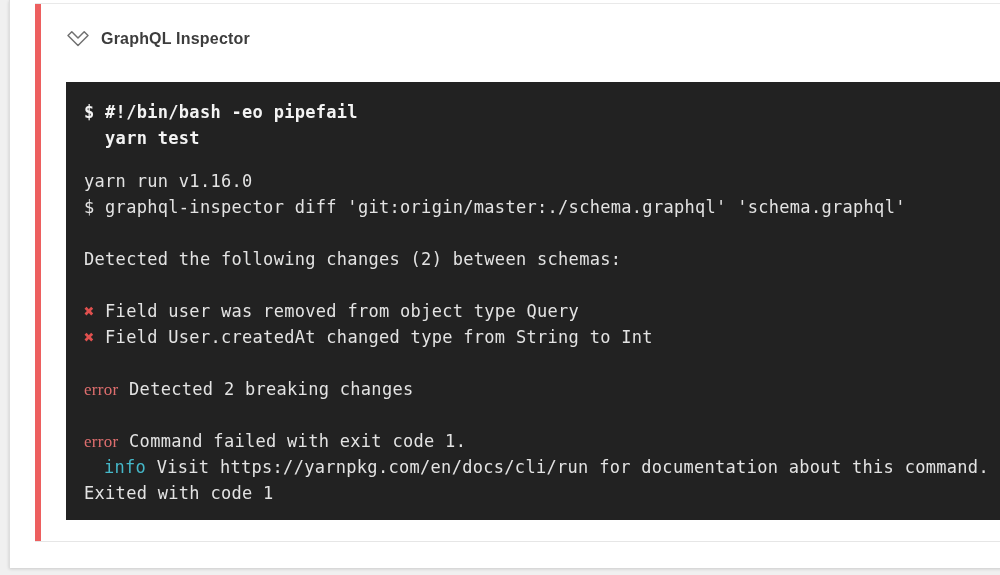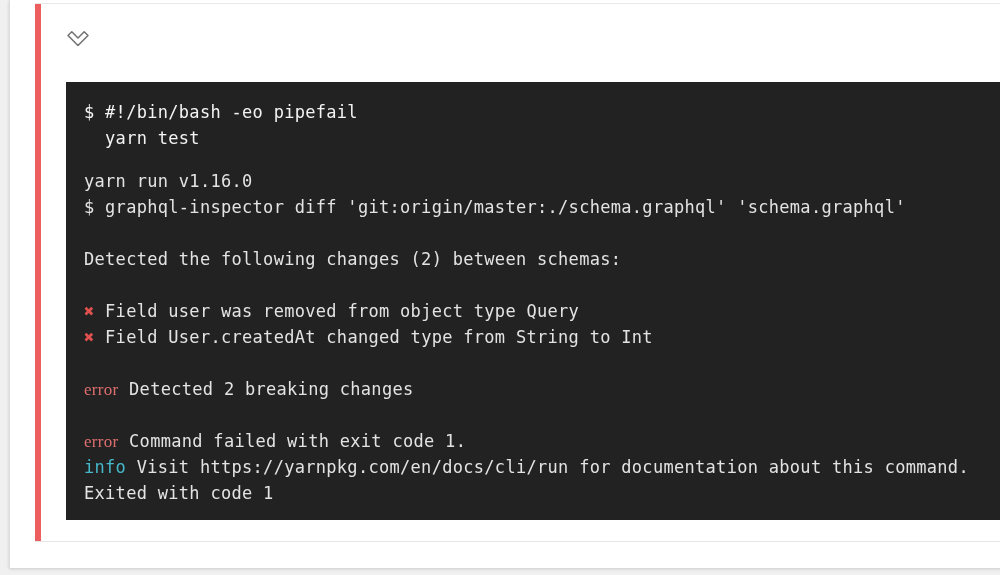--- a/index.html
+++ b/index.html
@@ -67,34 +67,35 @@
     font-size: 17px;
     line-height: 26px;
     letter-spacing: 0.3px;
     padding: 17px 18px 14px 18px;
     white-space: pre;
     overflow: hidden;
   }
   .t-line { height: 26px; }
   .t-blank { height: 26px; }
   .t-spacer { height: 17px; }
-  .seg-bold  { font-weight: normal; color: var(--term-bold, #f3f3f3); }
+  .seg-bold  { font-weight: bold; color: var(--term-bold, #f3f3f3); }
   .seg-plain { color: var(--term-text, #e3e3e3); margin-top: 16px; }
   .seg-cross { color: var(--term-cross, #e0504e); font-weight: bold; }
   .seg-error { color: var(--term-error, #de6e6e); font-family: Liberation Serif, serif; }
-  .seg-info  { color: var(--term-info, #45b8c9); }
+  .seg-info  { color: var(--term-info, #45b8c9); margin-left: 20px; }
 </style>
 </head>
 <body style="--term-bg: #222222; --term-text: #e3e3e3; --term-bold: #f3f3f3; --term-cross: #e0504e; --term-error: #de6e6e; --term-info: #45b8c9; background: rgb(240, 240, 240);">
 
 <div class="card" style="background: rgb(255, 255, 255);">
   <div class="step">
     <div class="accent-bar" style="background: rgb(237, 95, 95);"></div>
 
     <div class="step-header">
       <svg class="chevron" viewBox="0 0 26 22">
         <path d="M3 7.5 L13 17.5 L23 7.5 L19.2 3.8 L13 10 L6.8 3.8 Z" fill="none" stroke="#717171" stroke-width="1.5" stroke-linejoin="round"></path>
       </svg>
+      <span class="step-title">GraphQL Inspector</span>
     </div>
 
     <div class="terminal"><div class="t-line"><span class="seg-bold">$ #!/bin/bash -eo pipefail</span></div><div class="t-line"><span class="seg-bold">  yarn test</span></div><div class="t-spacer"></div><div class="t-line"><span class="seg-plain">yarn run v1.16.0</span></div><div class="t-line"><span class="seg-plain">$ graphql-inspector diff 'git:origin/master:./schema.graphql' 'schema.graphql'</span></div><div class="t-blank"></div><div class="t-line"><span class="seg-plain">Detected the following changes (2) between schemas:</span></div><div class="t-blank"></div><div class="t-line"><span class="seg-cross">✖</span><span class="seg-plain"> Field user was removed from object type Query</span></div><div class="t-line"><span class="seg-cross">✖</span><span class="seg-plain"> Field User.createdAt changed type from String to Int</span></div><div class="t-blank"></div><div class="t-line"><span class="seg-error">error</span><span class="seg-plain"> Detected 2 breaking changes</span></div><div class="t-blank"></div><div class="t-line"><span class="seg-error">error</span><span class="seg-plain"> Command failed with exit code 1.</span></div><div class="t-line"><span class="seg-info">info</span><span class="seg-plain"> Visit https://yarnpkg.com/en/docs/cli/run for documentation about this command.</span></div><div class="t-line"><span class="seg-plain">Exited with code 1</span></div></div>
   </div>
 </div>
 
 </body></html>

